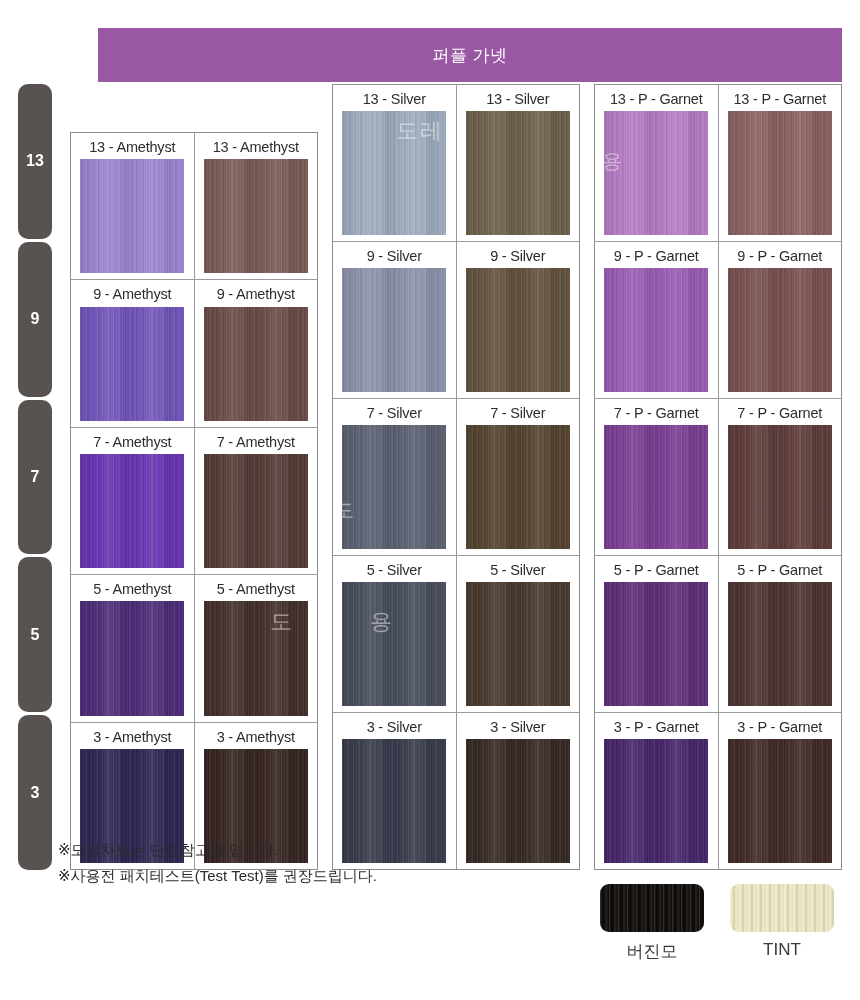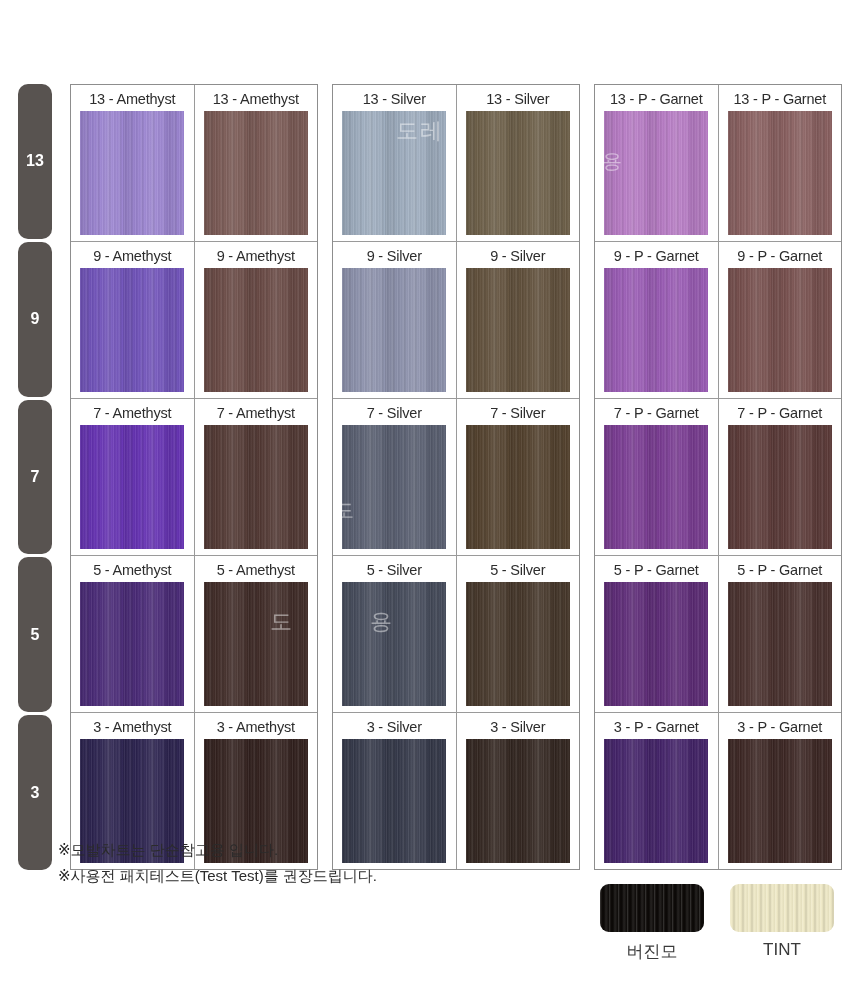--- a/index.html
+++ b/index.html
@@ -191,34 +191,37 @@
 </style>
 </head>
 <body>
 
 <div id="chart-root">
 
   <div class="group-header-row">
     <div class="gh-spacer"></div>
     <div class="gh-gap"></div>
     <div class="gh-gap"></div>
+    <div class="gh-cell" id="gh-2" style="background: rgb(154, 87, 164); flex: 1 1 0px;">
+      <span>퍼플 가넷</span>
+    </div>
   </div>
 
   <div class="grid-wrap">
 
     <div class="level-col">
       <div class="level-cell">13</div>
       <div class="level-cell">9</div>
       <div class="level-cell">7</div>
       <div class="level-cell">5</div>
       <div class="level-cell">3</div>
     </div>
 
     <div class="groups" id="groups-container">
-        <div class="group-block" style="flex: 1 1 0px;">
+        <div class="group-block" style="flex: 1 1 0px; margin-top: 48px;">
           <div class="swatch-row">
             <div class="swatch-cell">
               <div class="swatch-label">13 - Amethyst</div>
               <div class="swatch-chip" style="background: rgb(156, 133, 210);"></div>
             </div>
             <div class="swatch-cell">
               <div class="swatch-label">13 - Amethyst</div>
               <div class="swatch-chip" style="background: rgb(123, 90, 85);"></div>
             </div>
           </div>

